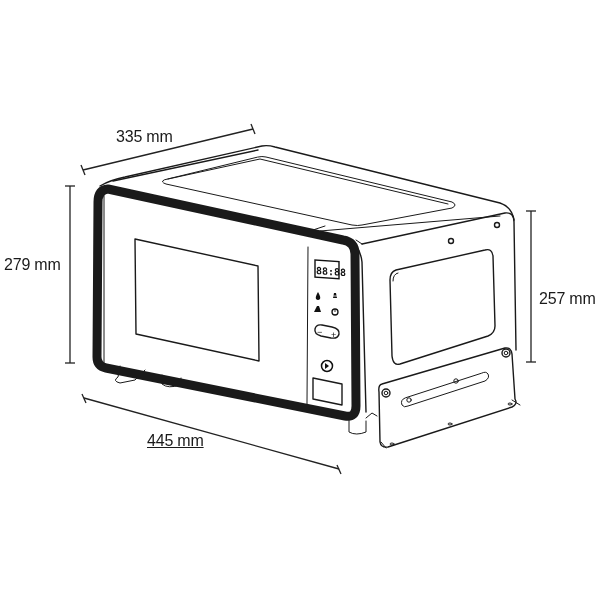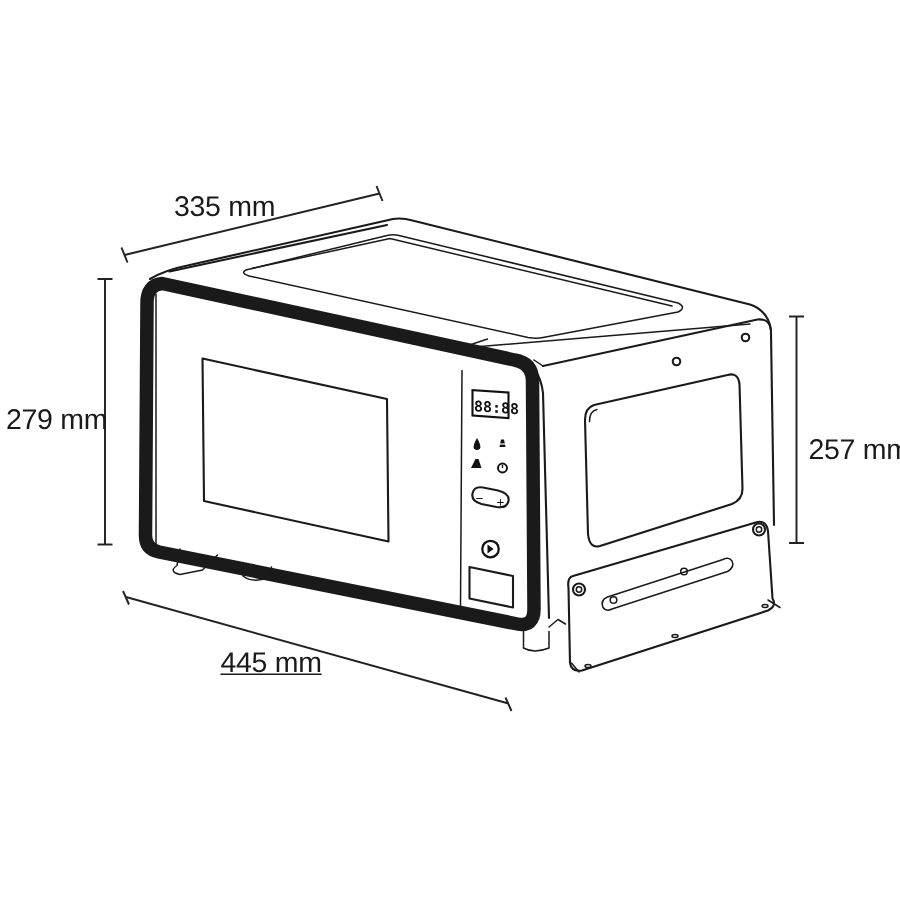--- a/index.html
+++ b/index.html
@@ -1,19 +1,19 @@
 <!DOCTYPE html>
 <html><head>
 <meta charset="utf-8">
 <style>
   html, body { margin: 0; padding: 0; background: #ffffff; }
   body { width: 600px; height: 600px; position: relative; overflow: hidden;
          font-family: "Liberation Sans", "DejaVu Sans", sans-serif; }
   #stage { position: absolute; left: 0; top: 0; width: 600px; height: 600px; }
-  .dim-label { position: absolute; font-size: 19px; color: #1a1a1a; white-space: nowrap; letter-spacing: -0.2px; }
+  .dim-label { position: absolute; font-size: 16px; color: #1a1a1a; white-space: nowrap; letter-spacing: -0.2px; }
   svg { position: absolute; left: 0; top: 0; }
   .ln { stroke: #1a1a1a; fill: none; stroke-linecap: round; stroke-linejoin: round; }
   .thin { stroke-width: 1; }
   .med { stroke-width: 1.4; }
   .thick { stroke-width: 9; }
   .dimln { stroke: #222; stroke-width: 1.3; fill: none; }
   .display-text { font-family: "DejaVu Sans Mono", monospace; font-size: 10px; fill: #111; font-weight: bold; }
 </style>
 </head>
 <body>
@@ -136,17 +136,17 @@
 
   <g>
     <path class="ln thin" d="M 120 366 L 118 377 Q 112 381 120 383 L 135 380 L 145 370"></path>
     <path class="ln thin" d="M 162 375 L 162 384 Q 168 389 180 385 L 181 378"></path>
     <path class="ln thin" d="M 349 418 L 349 432 Q 356 436 366 432 L 366 421"></path>
     <path class="ln thin" d="M 366 418 L 372 413 L 377 416"></path>
   </g>
 </svg>
 
 <div class="dim-label" style="left:116px; top:128px;">335 mm</div>
-<div class="dim-label" style="left:4px; top:270px;">279 mm</div>
+<div class="dim-label" style="left:4px; top:256px;">279 mm</div>
 <div class="dim-label" style="left:539px; top:290px;text-align:center;">257 mm</div>
 <div class="dim-label" style="left:147px; top:432px;text-decoration:underline;">445 mm</div>
 
 </div>
 
 </body></html>

